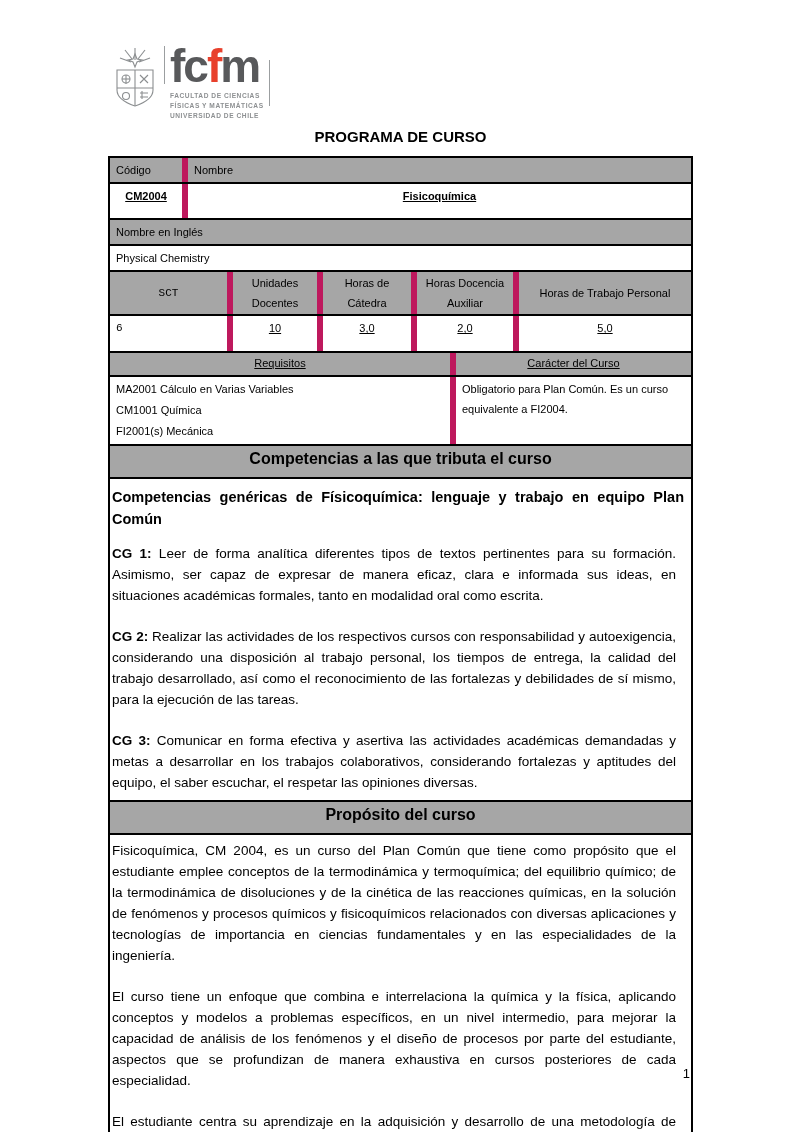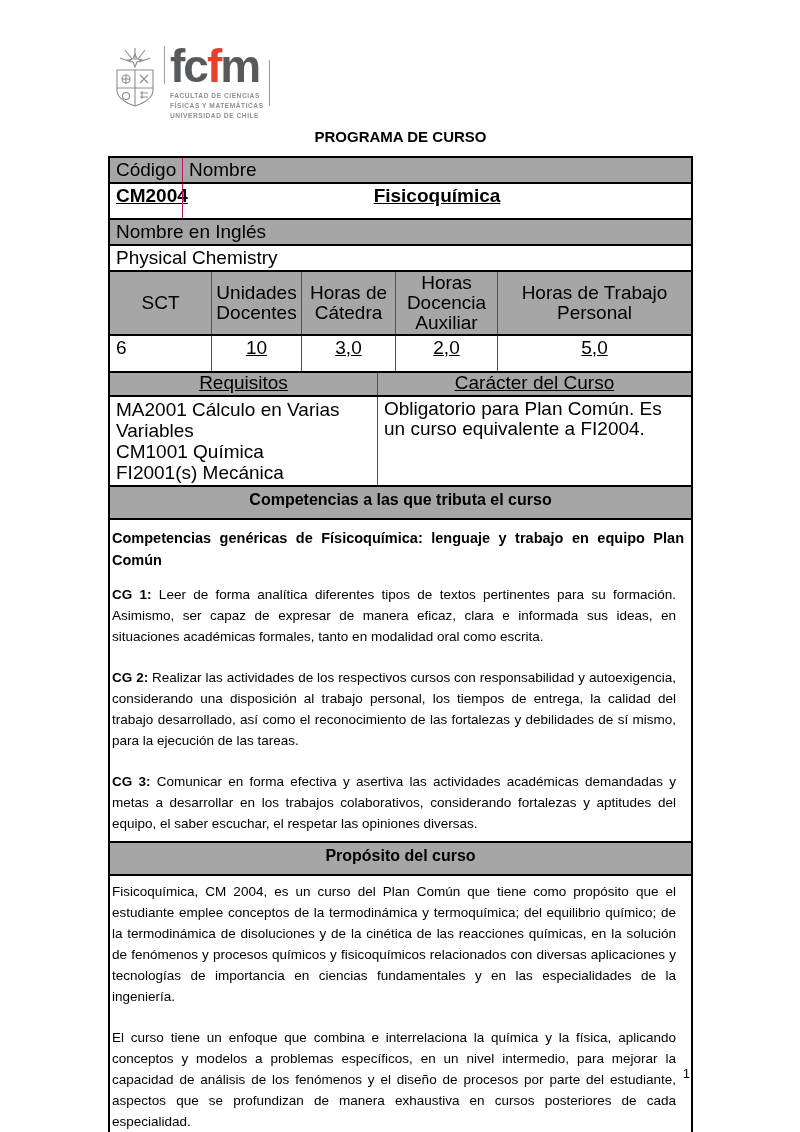--- a/index.html
+++ b/index.html
@@ -18,30 +18,30 @@
   .wordmark .red { color:#e8402c; }
   .caption { margin-top:3px; font-size:6.6px; font-weight:bold; letter-spacing:0.55px; line-height:1.5; color:#8d9092; }
 
   
   .doc-title { position:absolute; top:128px; left:108px; width:585px; text-align:center; font-weight:bold; font-size:15px; }
 
   
   .course-table { position:absolute; top:156px; left:108px; width:585px; border:2px solid #000; box-sizing:border-box; background:#fff; }
   .row { display:flex; border-top:2px solid #000; box-sizing:border-box; }
   .row:first-child { border-top:none; }
-  .cell { box-sizing:border-box; padding:2px 6px; font-size:19px; line-height:20px; }
-  .cell + .cell { border-left:1px solid #be185d; }
+  .cell { box-sizing:border-box; padding:2px 6px; font-size:11px; line-height:20px; }
+  .cell + .cell { border-left:6px solid #be185d; }
   .gray { background:#a6a6a6; }
   .bold { font-weight:bold; }
   .center { text-align:center;text-decoration:underline; }
 
   .w-code { width:72px; }
   .w-rest { flex:1; }
-  .w-c1 { width:101px; } .w-c2 { width:90px; } .w-c3 { width:94px; } .w-c4 { width:102px; } .w-c5 { flex:1; }
-  .w-req { width:267px; } .w-car { flex:1; }
+  .w-c1 { width:117px;font-family:Liberation Mono, monospace; } .w-c2 { width:90px; } .w-c3 { width:94px; } .w-c4 { width:102px; } .w-c5 { flex:1; }
+  .w-req { width:340px; } .w-car { flex:1; }
 
   .h-r1 { min-height:23px; }
   .h-r2 { min-height:36px; }
   .h-r3 { min-height:23px; }
   .h-r4 { min-height:22px; }
   .h-r5 { min-height:33px; }
   .h-r6 { min-height:37px; }
   .h-r7 { min-height:18px; }
   .h-r8 { min-height:50px; }
   .h-bar { min-height:33px; }

